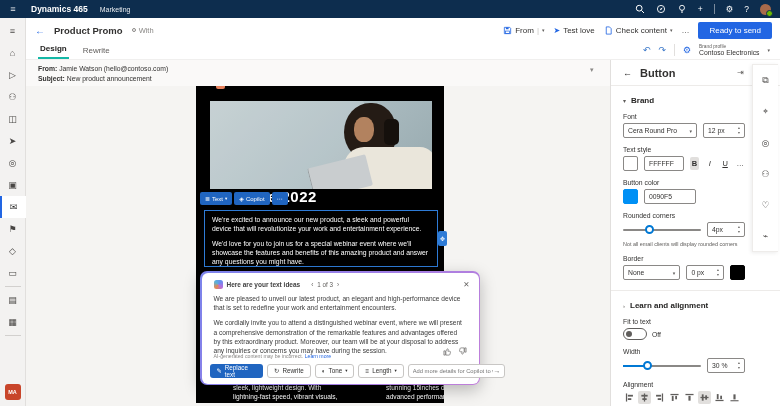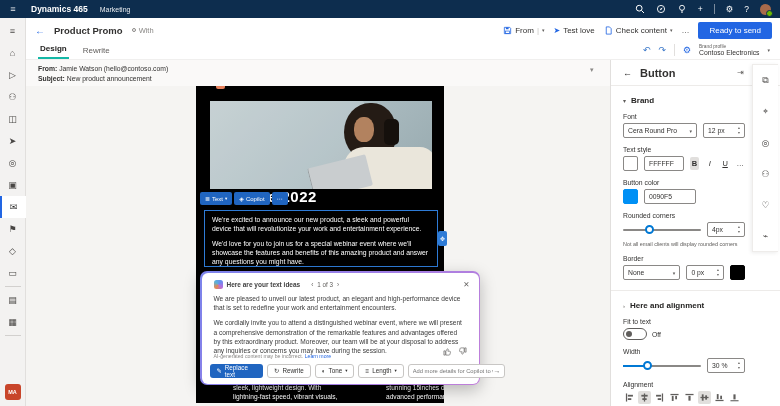--- a/index.html
+++ b/index.html
@@ -440,21 +440,21 @@
               <span>▴</span>
               <span>▾</span>
             </span>
         </span>
         <span class="swatch" style="background:#000;border-color:#000"></span>
       </div>
 
       <div class="p-div"></div>
       <div class="p-section">
         <span class="chv2">›</span>
-        <span>Here and alignment</span>
+        <span>Learn and alignment</span>
       </div>
 
       <div class="p-label">Fit to text</div>
       <div class="togglewrap">
         <span class="toggle">
             <span class="knob"></span>
           </span>
         <span>Off</span>
       </div>
 

